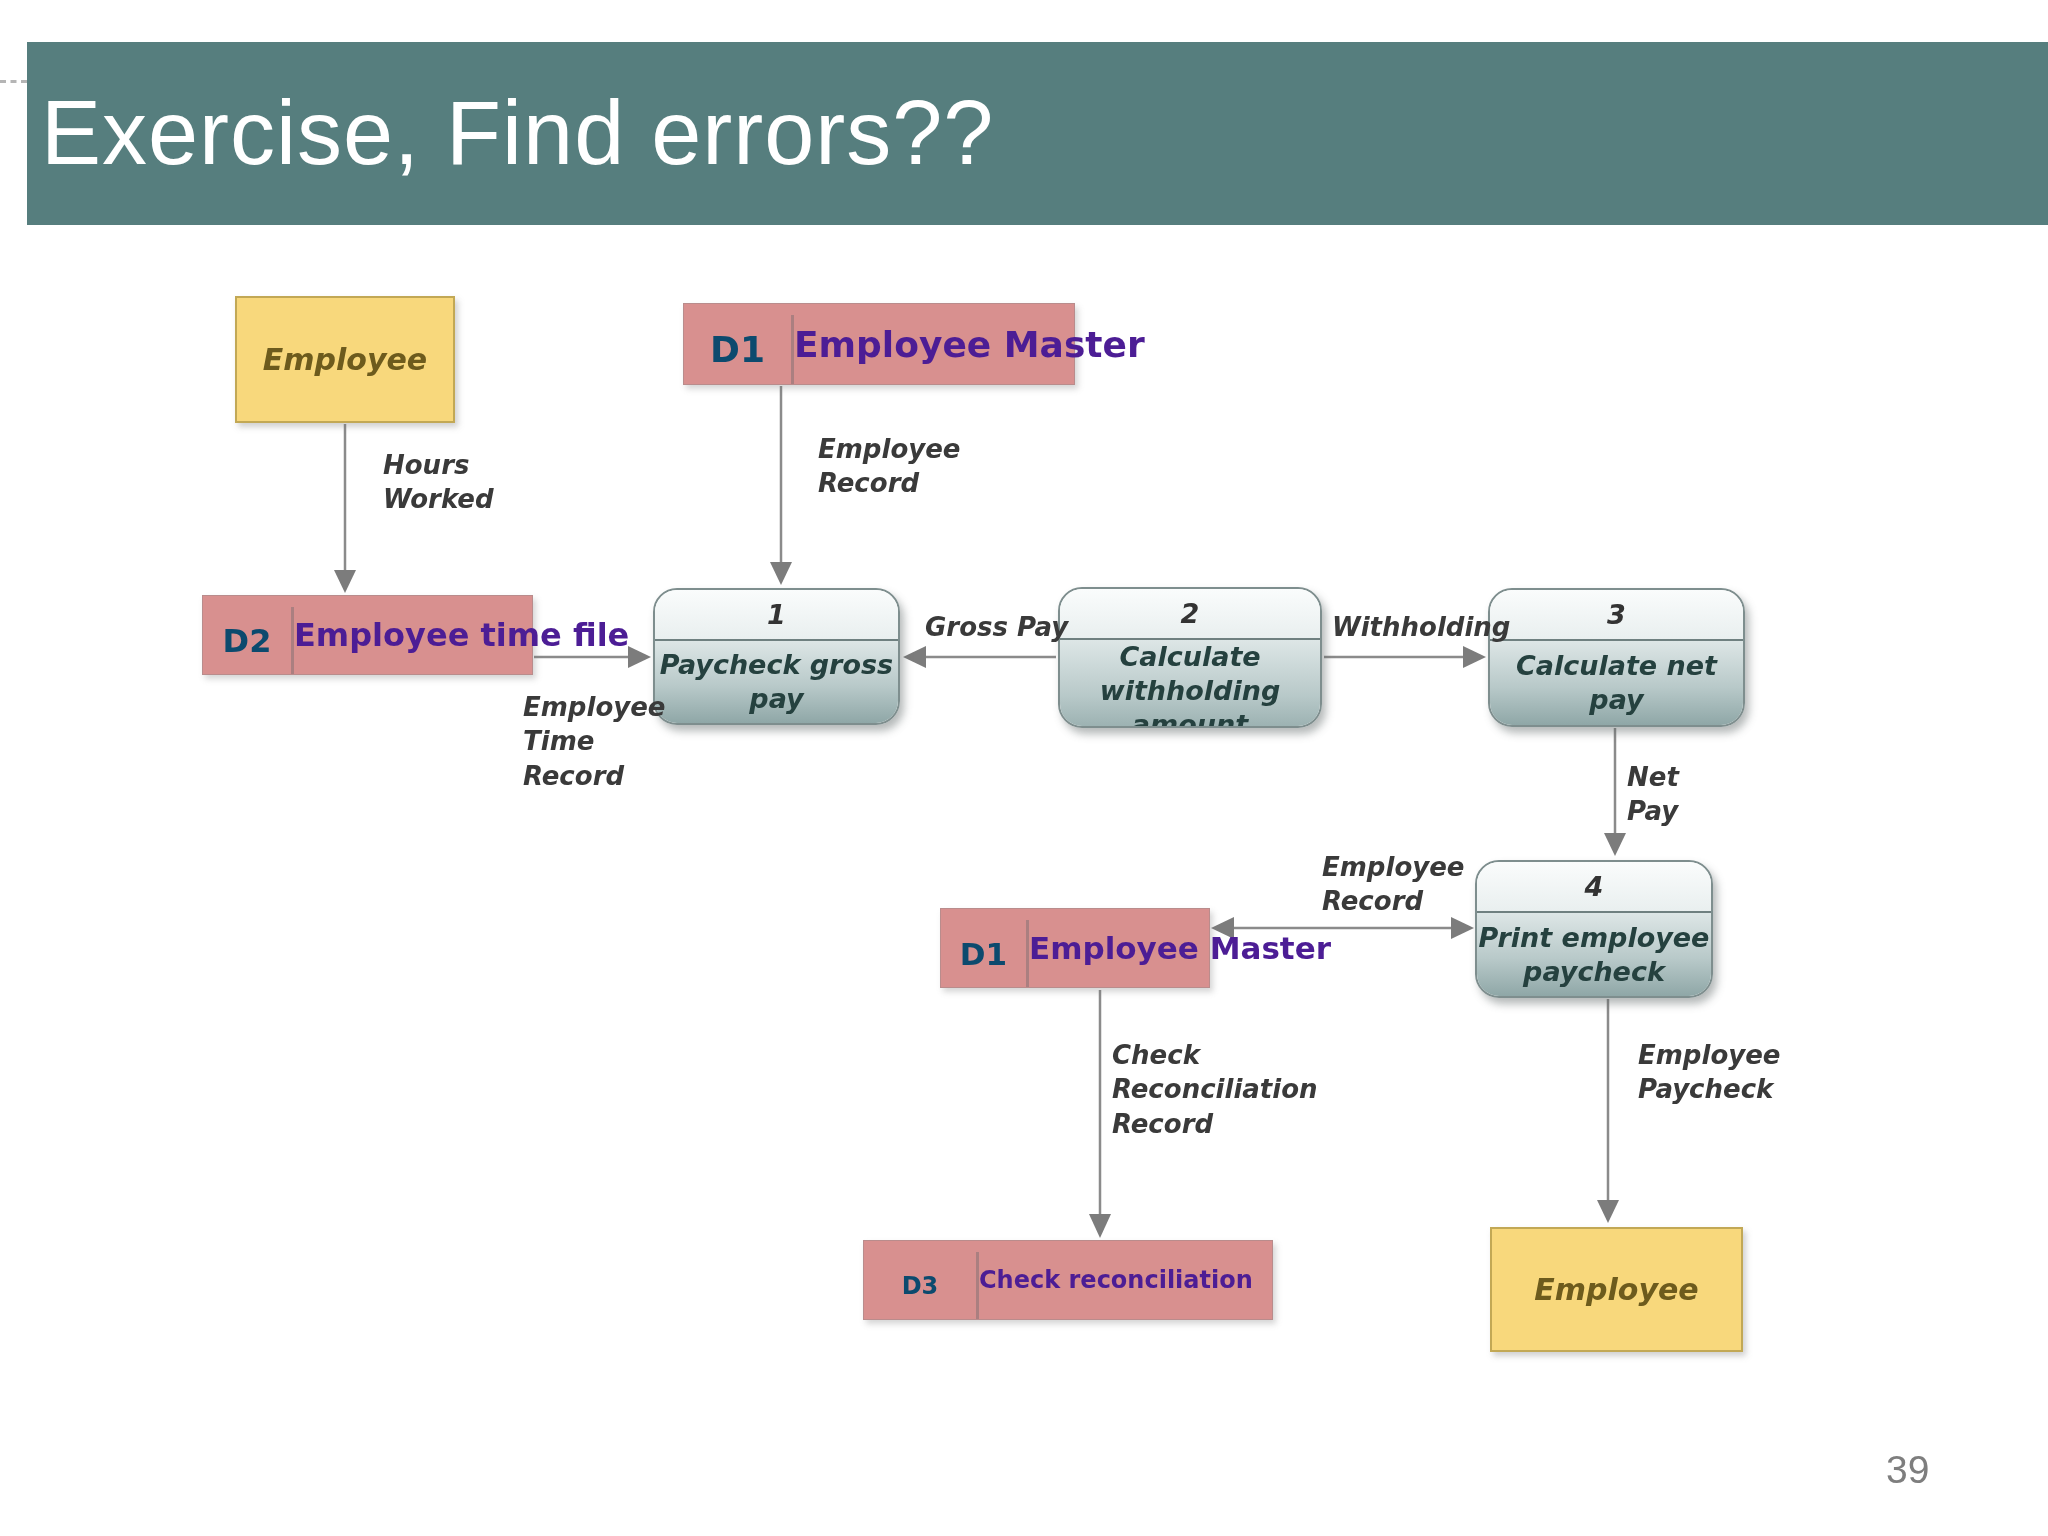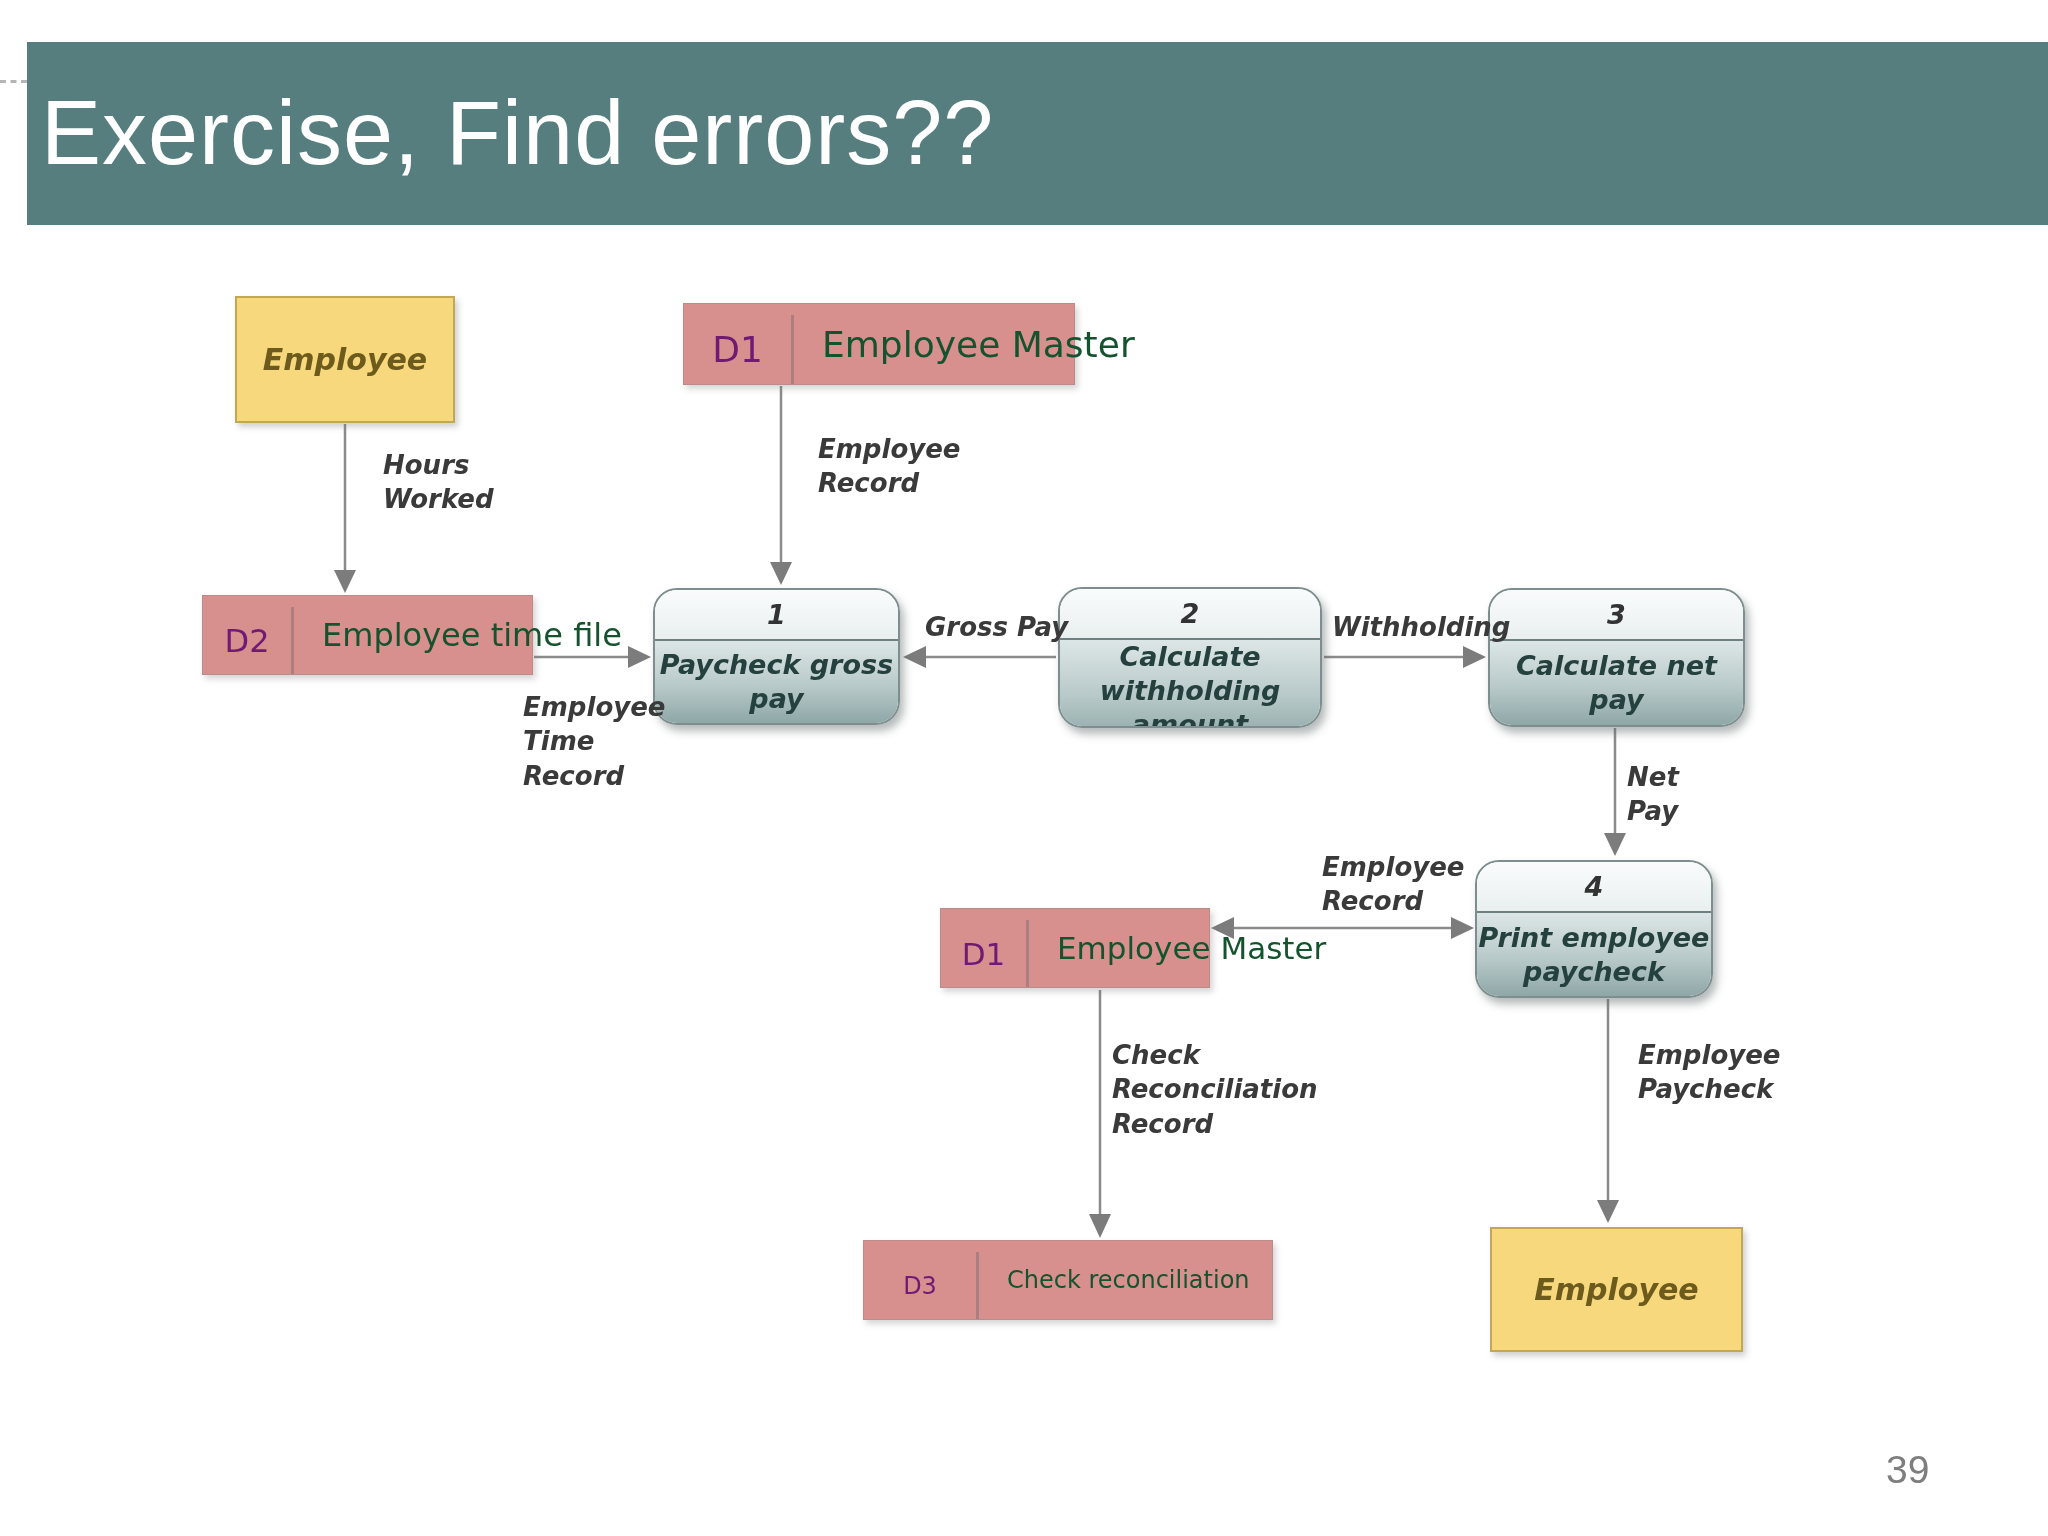--- a/index.html
+++ b/index.html
@@ -31,25 +31,25 @@
   }
   .entity .elabel{font-style:italic;font-weight:bold;font-size:30px;color:#6d5b1d;}
 
   .store{
     position:absolute;background:#d8908f;border:1px solid #b98c8c;
     box-shadow:3px 4px 6px rgba(120,120,120,.3);
     display:flex;align-items:stretch;box-sizing:border-box;
   }
   .store .sid{
     display:flex;align-items:center;justify-content:center;
-    border-right:3px solid #ab7f80;font-weight:normal;color:#701a75;flex:0 0 auto;margin-top:11px;
+    border-right:3px solid #ab7f80;font-weight:bold;color:#0c4a6e;flex:0 0 auto;margin-top:11px;
   }
   .store .sname{
-    display:flex;align-items:center;padding-left:28px;
-    font-weight:normal;color:#14532d;white-space:nowrap;
+    display:flex;align-items:center;padding-left:0;
+    font-weight:bold;color:#4c1d95;white-space:nowrap;
   }
 
   .proc{
     position:absolute;border:2px solid #7e8e8e;border-radius:24px;overflow:hidden;
     box-shadow:4px 6px 8px rgba(90,100,100,.45);
     display:flex;flex-direction:column;box-sizing:border-box;
   }
   .proc .pnum{
     height:49px;flex:0 0 auto;background:linear-gradient(180deg,#fafcfc,#e9efef);
     border-bottom:2px solid #6f8080;display:flex;align-items:center;justify-content:center;

